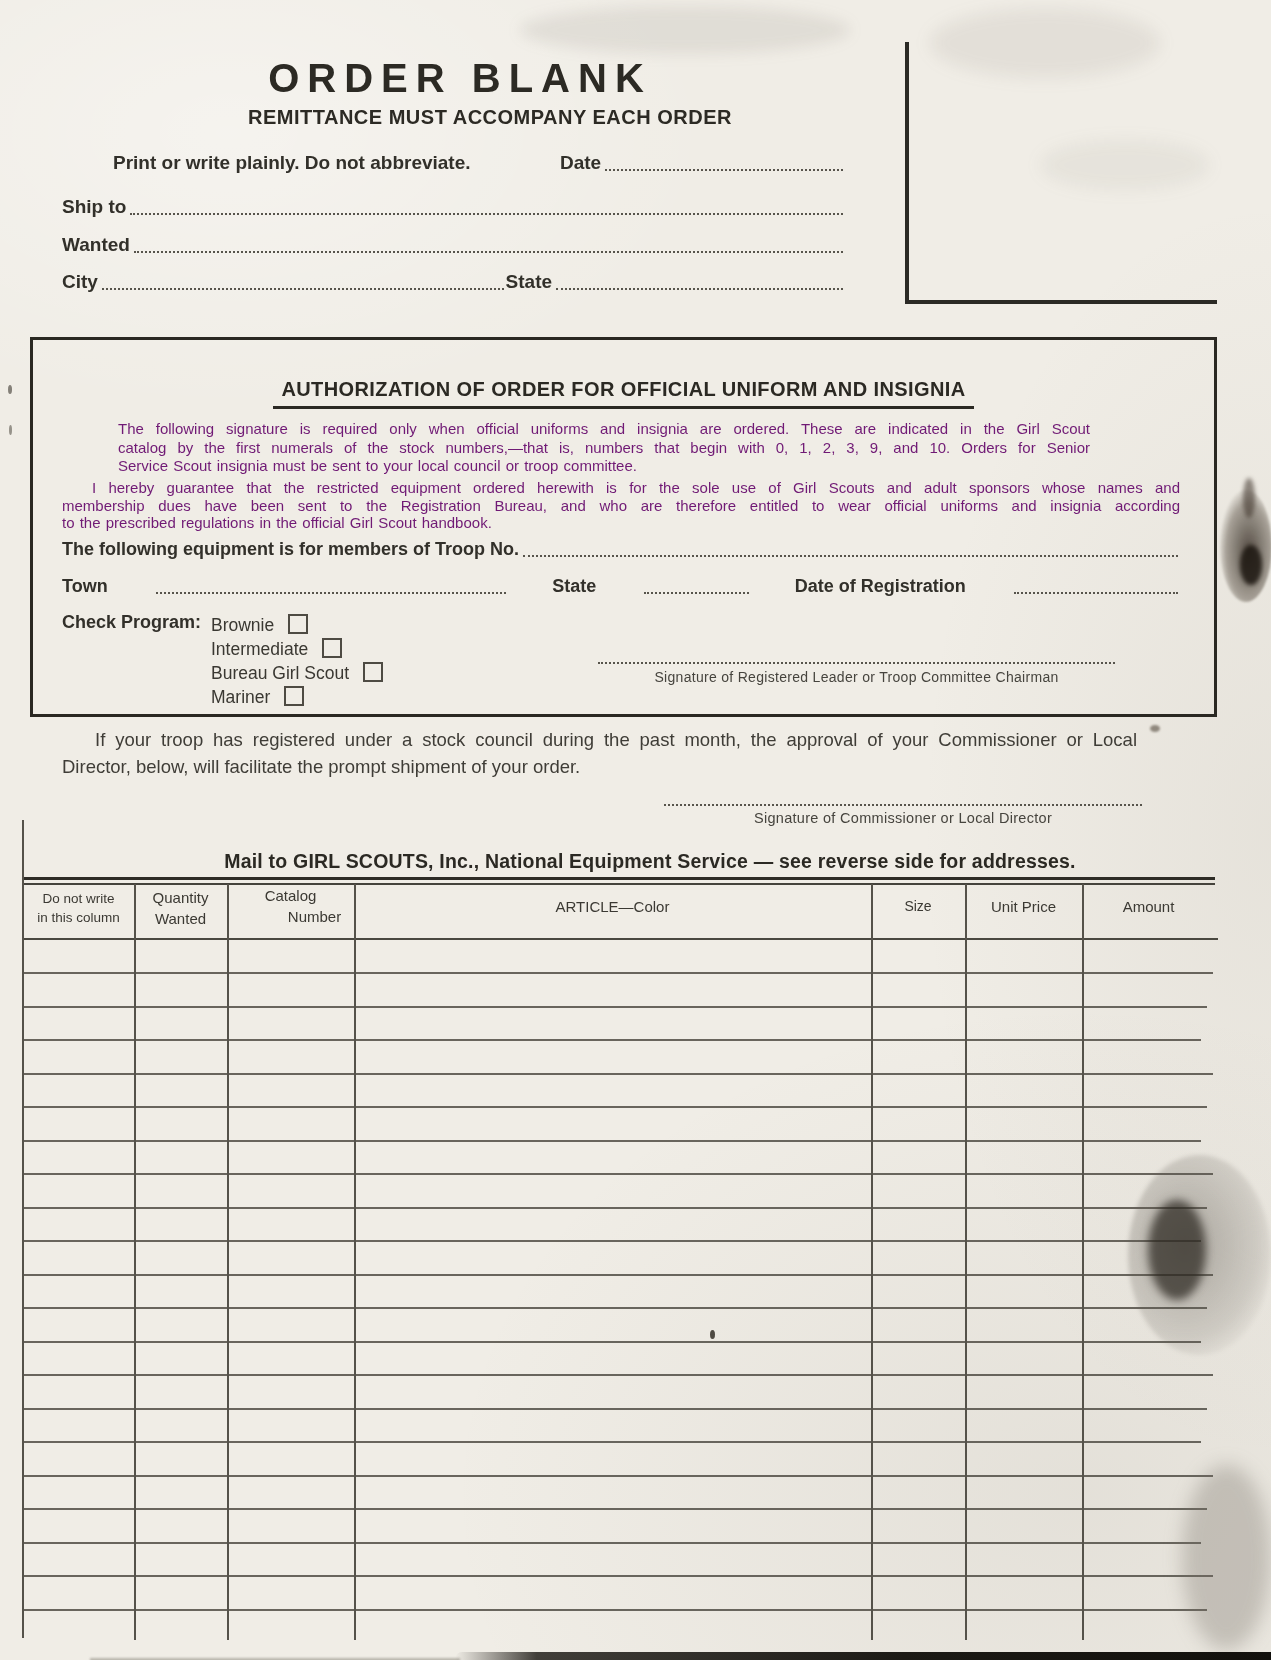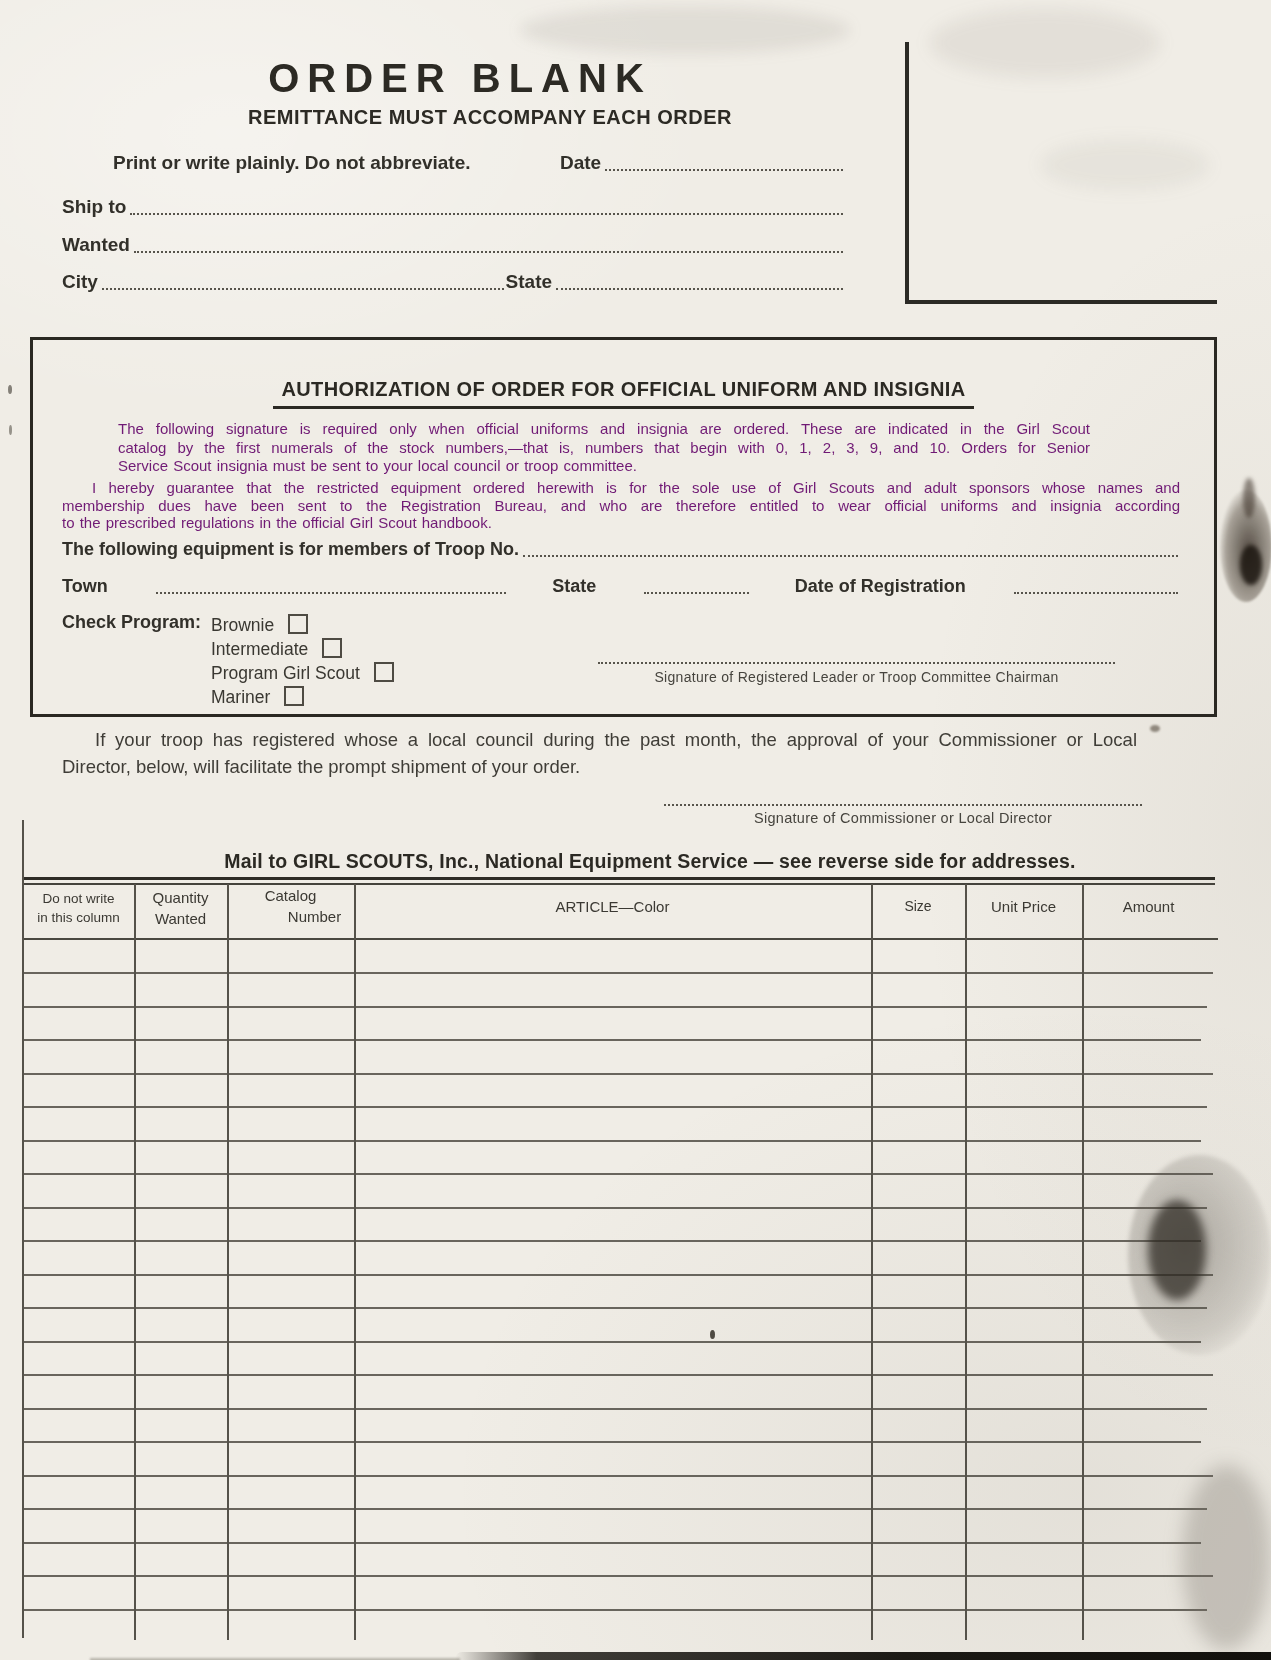--- a/index.html
+++ b/index.html
@@ -109,35 +109,35 @@
 
     <div class="abs l" style="left:29px;top:266px;font-size:18px;">Check Program:</div>
     <div class="abs" style="left:178px;top:265px;">
       <div class="prog">
         <span>Brownie</span><span class="checkbox"></span>
       </div>
       <div class="prog">
         <span>Intermediate</span><span class="checkbox"></span>
       </div>
       <div class="prog">
-        <span>Program Girl Scout</span><span class="checkbox"></span>
+        <span>Bureau Girl Scout</span><span class="checkbox"></span>
       </div>
       <div class="prog">
         <span>Mariner</span><span class="checkbox"></span>
       </div>
     </div>
 
     <div class="abs" style="left:565px;top:300px;width:517px;">
       <div style="border-bottom:2px dotted #57544c;height:16px;"></div>
       <div class="sigcap" style="margin-top:5px;">Signature of Registered Leader or Troop Committee Chairman</div>
     </div>
   </div>
 
   <div class="abs note" style="left:62px;top:720px;width:1075px;">
-    <div class="jline indent" style="text-indent:33px;">If your troop has registered whose a local council during the past month, the approval of your Commissioner or Local</div>
+    <div class="jline indent" style="text-indent:33px;">If your troop has registered under a stock council during the past month, the approval of your Commissioner or Local</div>
     <div>Director, below, will facilitate the prompt shipment of your order.</div>
   </div>
 
   <div class="abs" style="left:664px;top:786px;width:478px;">
     <div style="border-bottom:2px dotted #57544c;height:12px;"></div>
     <div class="sigcap" style="margin-top:4px;font-size:14.5px;">Signature of Commissioner or Local Director</div>
   </div>
 
   <div class="abs mail" style="left:80px;top:844px;width:1140px;">Mail to GIRL SCOUTS, Inc., National Equipment Service — see reverse side for addresses.</div>
 

